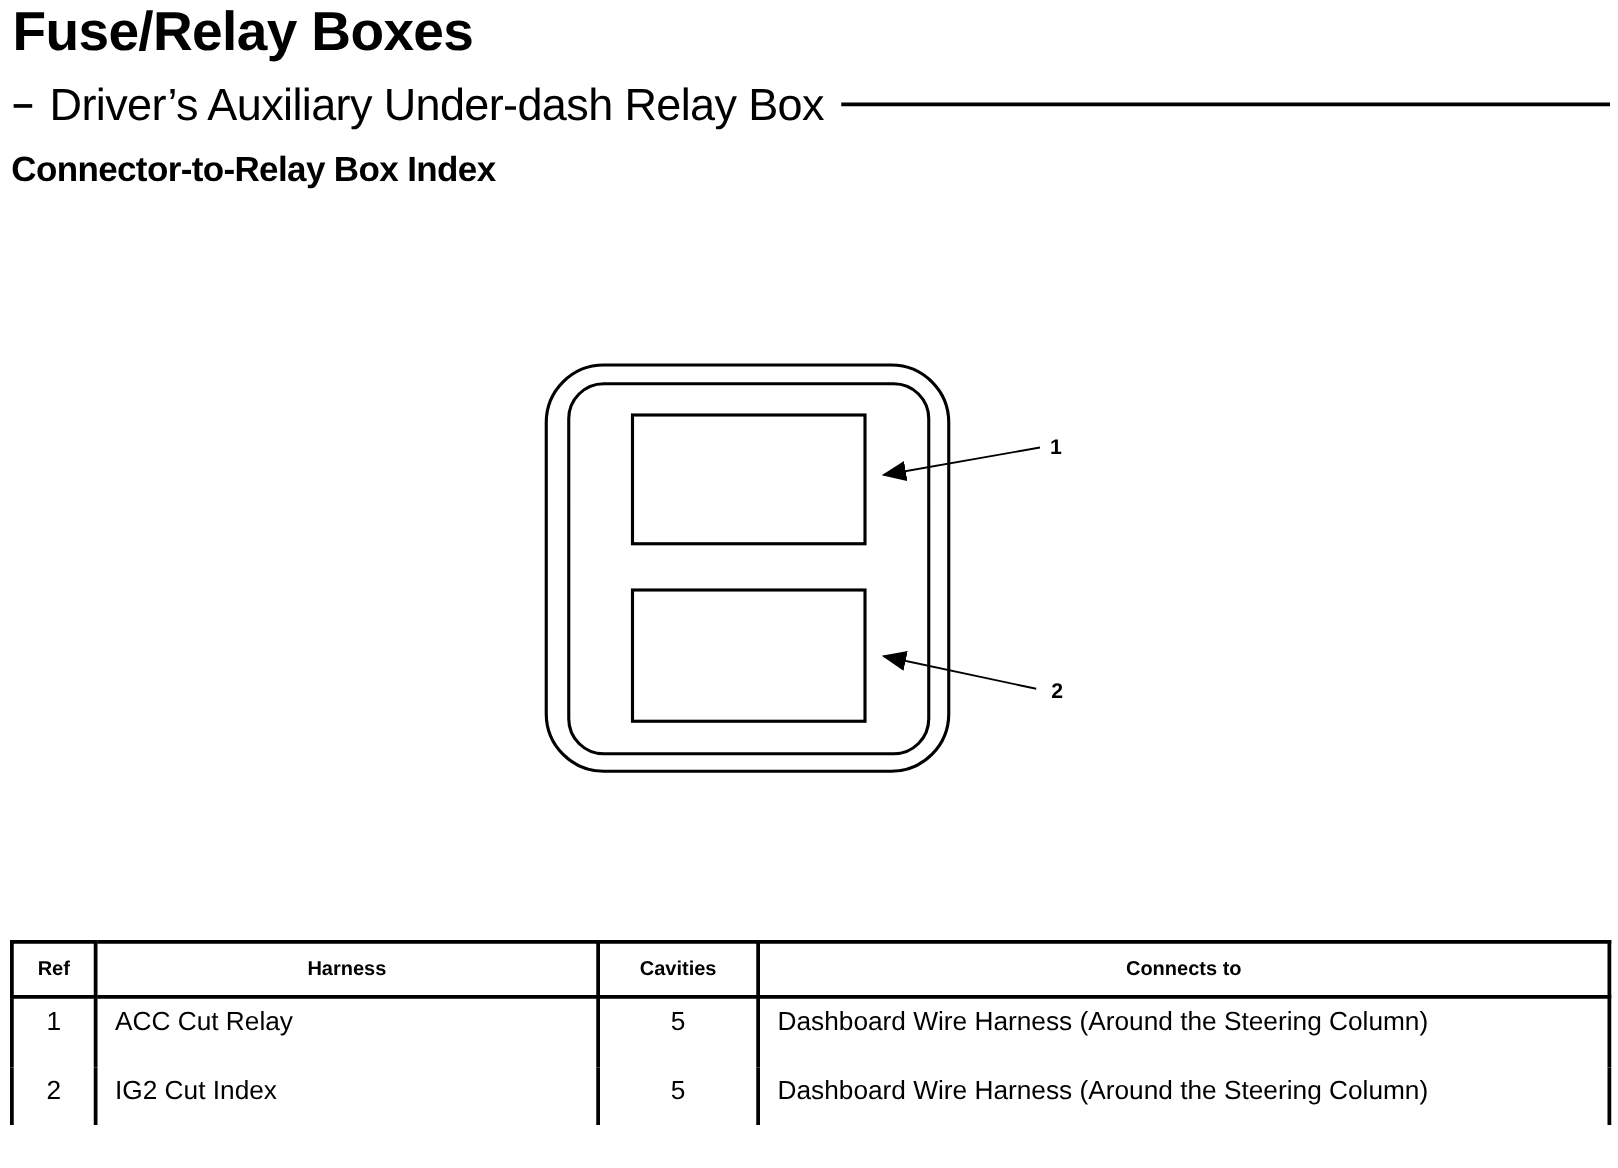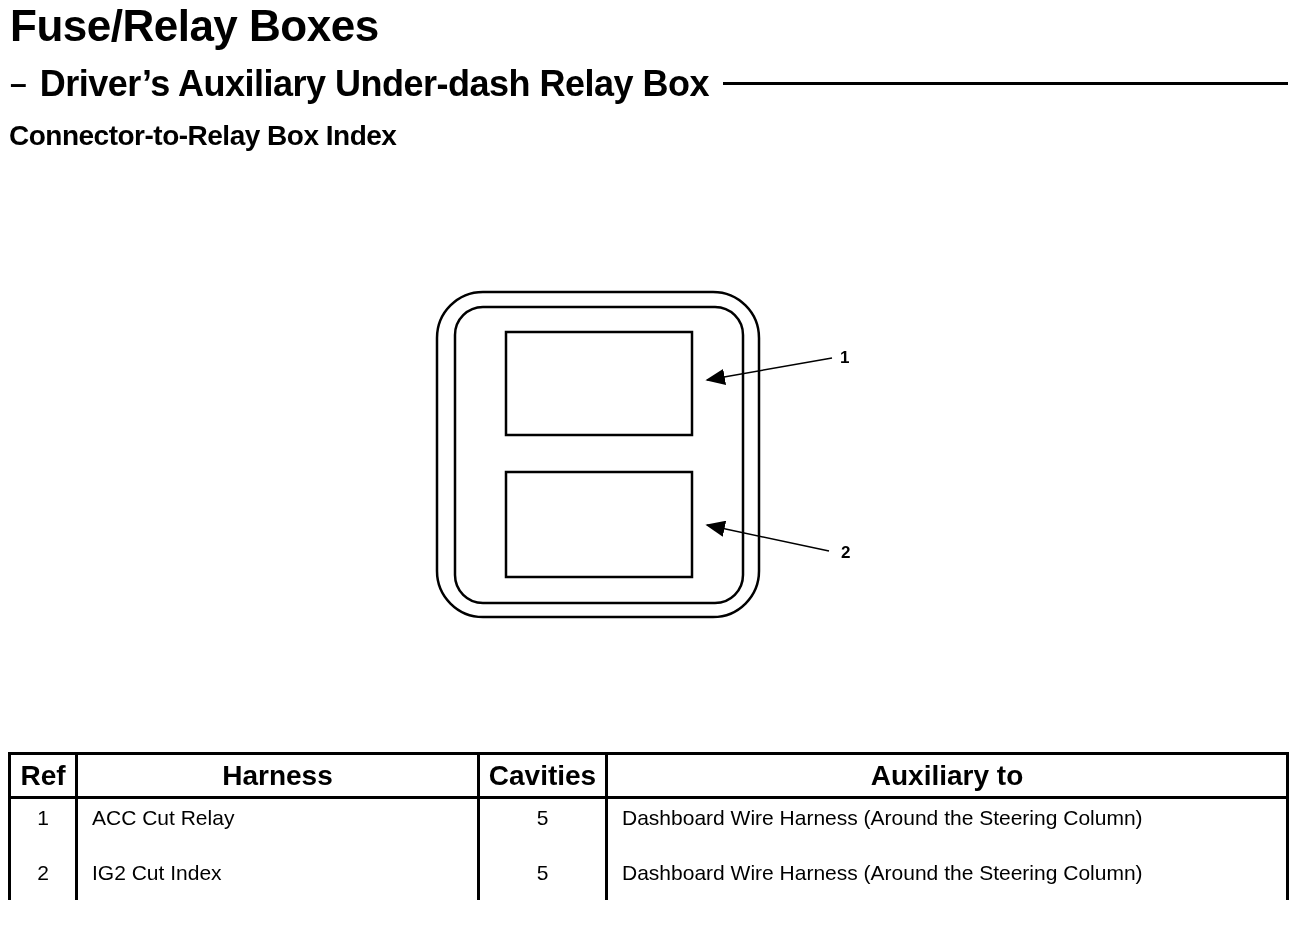--- a/index.html
+++ b/index.html
@@ -37,21 +37,21 @@
     white-space: nowrap;
   }
   .subtitle-dash {
     font-size: 30px;
     font-weight: bold;
     margin-right: 13px;
     line-height: 1;
   }
   .subtitle {
     font-size: 36px;
-    font-weight: bold;
+    font-weight: normal;
     letter-spacing: -0.5px;
     line-height: 1.1;
   }
   .subtitle-rule {
     flex: 1;
     height: 3px;
     background: #000000;
     margin-left: 14px;
   }
   .index-heading {
@@ -91,21 +91,21 @@
   }
   .index-table th, .index-table td {
     border-left: 3px solid #000000;
     border-right: 3px solid #000000;
     font-size: 21px;
     overflow: hidden;
   }
   .index-table thead th {
     border-top: 3px solid #000000;
     border-bottom: 3px solid #000000;
-    font-size: 28px;
+    font-size: 16px;
     font-weight: bold;
     height: 44px;
     text-align: center;
     vertical-align: middle;
   }
   .index-table tbody td {
     border-top: none;
     border-bottom: none;
     vertical-align: top;
     padding-top: 7px;
@@ -158,21 +158,21 @@
       <col class="col-ref">
         <col class="col-socket">
         <col class="col-cav">
         <col class="col-conn">
     </colgroup>
     <thead>
       <tr>
         <th>Ref</th>
         <th>Harness</th>
         <th>Cavities</th>
-        <th>Auxiliary to</th>
+        <th>Connects to</th>
       </tr>
     </thead>
     <tbody>
       <tr class="row-1">
         <td class="cell-center">1</td>
         <td class="cell-left">ACC Cut Relay</td>
         <td class="cell-center">5</td>
         <td class="cell-left">Dashboard Wire Harness (Around the Steering Column)</td>
       </tr>
       <tr class="row-2">

